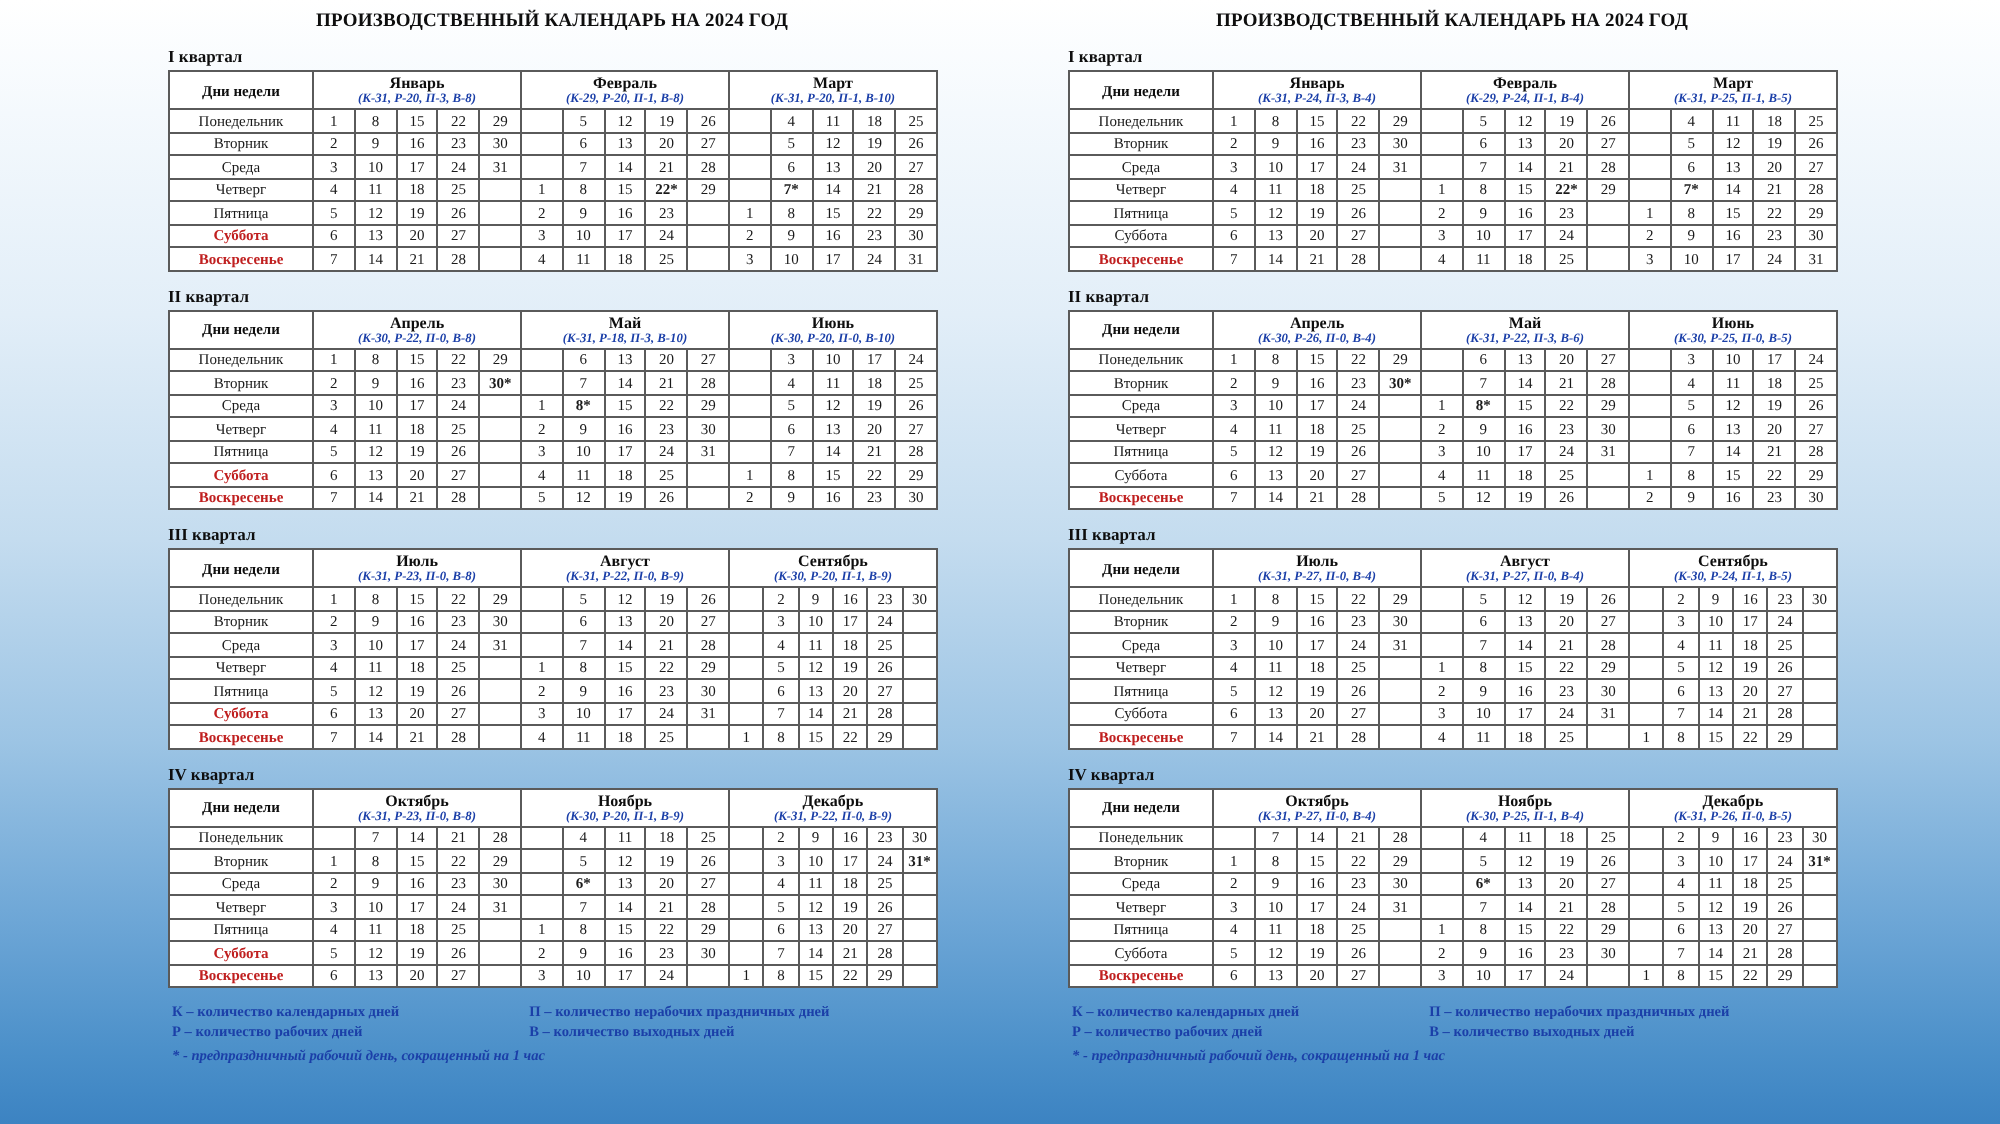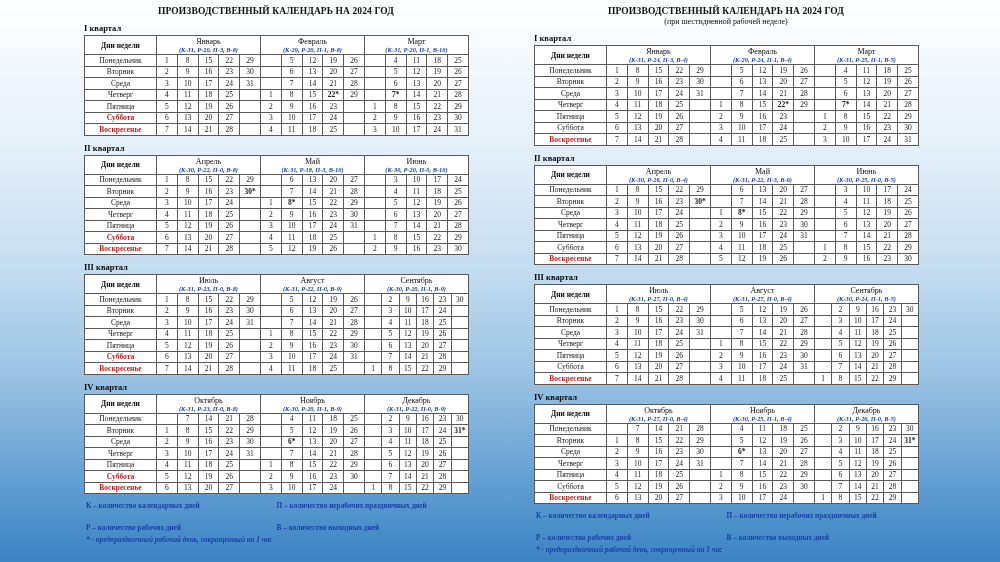--- a/index.html
+++ b/index.html
@@ -11,29 +11,29 @@
   .panel { position:absolute; top:6px; width:384px; }
   #panel-left { left:84px; }
   #panel-right { left:534px; }
   .cal-title { text-align:center; font-weight:bold; font-size:9.5px; color:#0e0e0e; letter-spacing:0.1px; }
   .cal-subtitle { text-align:center; font-size:8px; color:#0e0e0e; margin-top:1px; }
   .qsection { margin-top:7px; }
   .qlabel { text-align:left; font-weight:bold; font-size:8.5px; color:#0e0e0e; margin-bottom:2px; }
   table.qtable { width:384px; border-collapse:collapse; table-layout:fixed; background:#ffffff; }
   table.qtable th, table.qtable td { border:1px solid #5a5a5a; padding:0; overflow:hidden; white-space:nowrap; }
   th.days { font-size:7.5px; font-weight:bold; color:#0e0e0e; }
-  .mname  { font-size:8px; font-weight:normal; color:#0e0e0e; line-height:9px; padding-top:1px; text-align:center; }
+  .mname  { font-size:8px; font-weight:bold; color:#0e0e0e; line-height:9px; padding-top:1px; text-align:center; }
   .mstats { font-size:6.4px; font-weight:bold; font-style:italic; color:var(--stats-color,#1b3fa8); line-height:8px; text-align:center; }
   table.qtable tbody td { height:10.5px; font-size:7.5px; text-align:center; color:#1a1a1a; background:#ffffff; }
   td.dlabel { text-align:left; padding-left:2px; }
   td.dlabel.red { color:var(--hol-text,#c02020); font-weight:bold; }
   td.hol { background:var(--hol-bg,#c2c2c2); color:var(--hol-text,#c02020); }
   td.pre { color:var(--pre-text,#2343b5); font-weight:bold; }
   .legend { margin-top:7px; padding:0 2px; }
-  .legend-grid { display:grid; grid-template-columns:47% 53%; font-size:7.3px; font-weight:bold; color:var(--legend-color,#1b3fa8); line-height:10px;gap:12px; }
+  .legend-grid { display:grid; grid-template-columns:47% 53%; font-size:7.3px; font-weight:bold; color:var(--legend-color,#1b3fa8); line-height:10px; }
   .legend-note { font-size:7.3px; font-weight:bold; font-style:italic; color:var(--legend-color,#1b3fa8); margin-top:2px; }
 </style>
 </head>
 <body>
 
 <div class="page">
 
   <div class="panel" id="panel-left">
     <div class="cal-title">ПРОИЗВОДСТВЕННЫЙ КАЛЕНДАРЬ НА 2024 ГОД</div>
     <div class="quarters">
@@ -732,21 +732,20 @@
         <span>П – количество нерабочих праздничных дней</span>
         <span>Р – количество рабочих дней</span>
         <span>В – количество выходных дней</span>
       </div>
       <div class="legend-note">* - предпраздничный рабочий день, сокращенный на 1 час</div>
     </div>
   </div>
 
   <div class="panel" id="panel-right">
     <div class="cal-title">ПРОИЗВОДСТВЕННЫЙ КАЛЕНДАРЬ НА 2024 ГОД</div>
-    <div class="cal-subtitle">(при шестидневной рабочей неделе)</div>
     <div class="quarters">
         <div class="qsection">
           <div class="qlabel">I квартал</div>
           <table class="qtable">
             <colgroup>
               <col style="width: 72px;">
               <col style="width: 20.8px;">
               <col style="width: 20.8px;">
               <col style="width: 20.8px;">
               <col style="width: 20.8px;">

